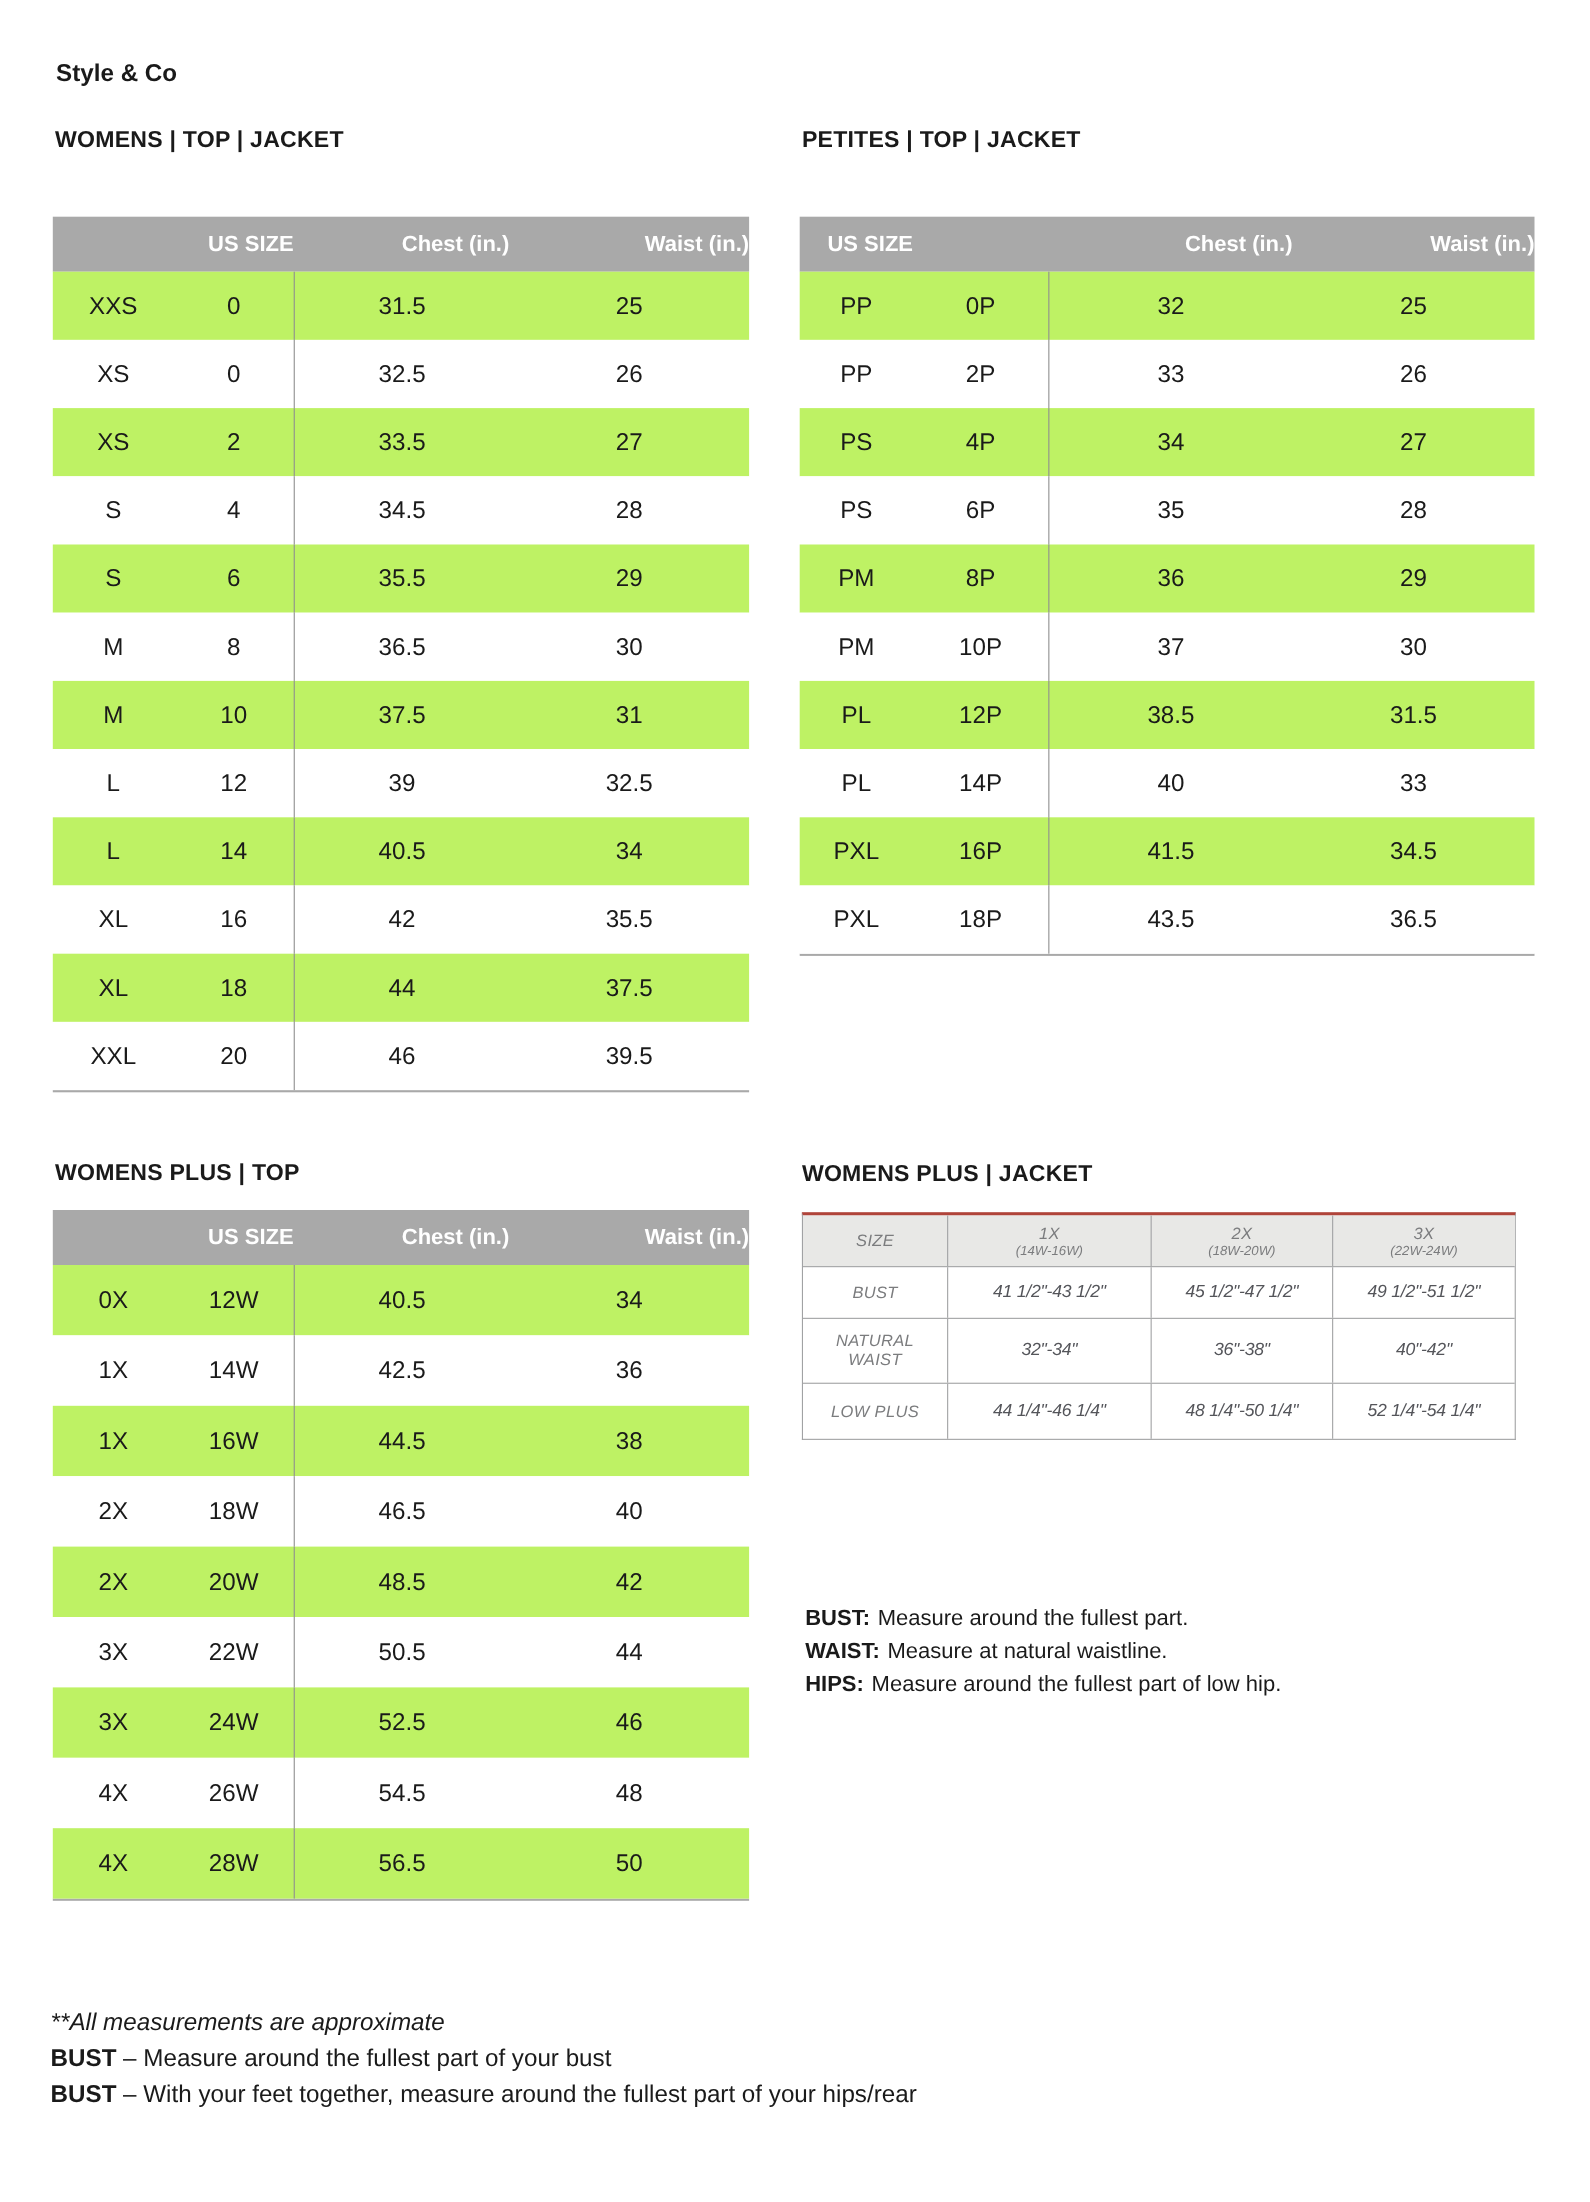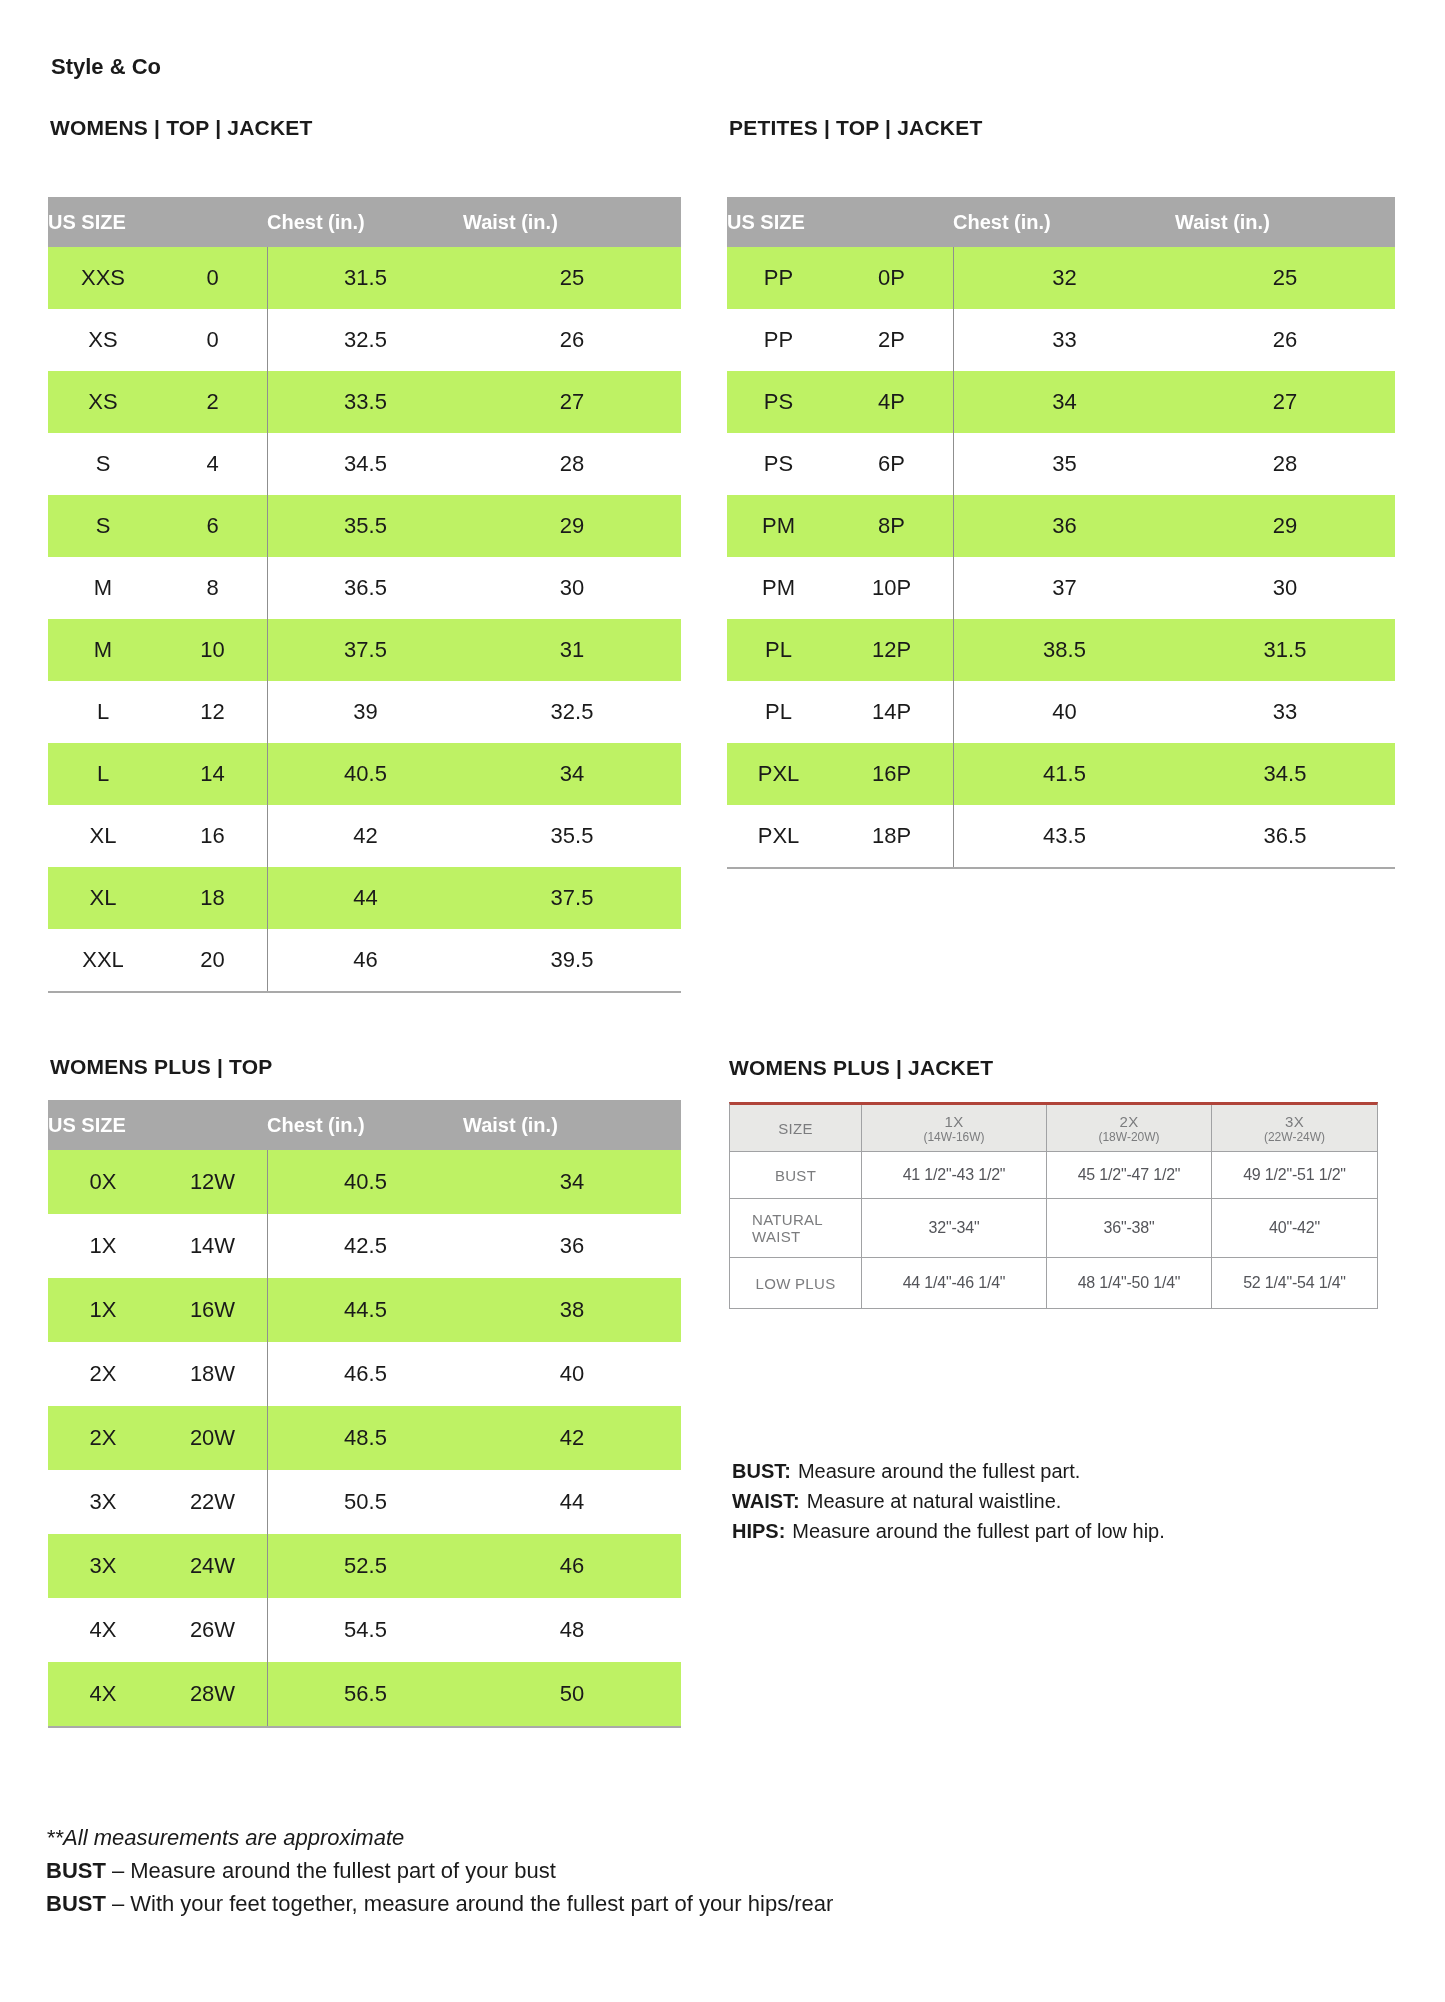--- a/index.html
+++ b/index.html
@@ -14,40 +14,40 @@
   .h-plus-jacket{left:729px;top:1056px;}
 
   
   .size-table{position:absolute;}
   .t-left{--w1:110px;--w2:109px;--w3:196px;--w4:218px;--rh:62px;left:48px;width:633px;}
   .pos-womens{top:197px;}
   .pos-plus-top{top:1100px;--rh:64px;}
   .t-petites{--w1:103px;--w2:123px;--w3:222px;--w4:220px;--rh:62px;left:727px;top:197px;width:668px;}
   .thead{display:flex;align-items:center;height:50px;background:#a9a9a9;color:#ffffff;
          font-weight:bold;font-size:20px;}
-  .th{text-align:left;box-sizing:border-box;}
+  .th{text-align:right;box-sizing:border-box;}
   .h12{width:calc(var(--w1) + var(--w2));}
   .h1{width:var(--w1);}
   .h2{width:var(--w2);}
   .h3{width:var(--w3);}
   .h4{width:var(--w4);}
   .tbody{border-bottom:2px solid #a9a9a9;}
   .trow{display:flex;align-items:center;height:var(--rh);font-size:22px;background:#ffffff;}
   .trow.stripe{background:#bef264;}
   .td{text-align:center;box-sizing:border-box;height:100%;display:flex;align-items:center;justify-content:center;}
   .c1{width:var(--w1);}
   .c2{width:var(--w2);}
   .c3{width:var(--w3);border-left:1px solid #8f8f8f;}
   .c4{width:var(--w4);}
 
   
   .jacket{position:absolute;left:729px;top:1102px;width:649px;box-sizing:border-box;
           border:1px solid #a1a2a4;border-top:3px solid #b0443a;}
   .j-head{display:flex;background:#e8e8e6;height:46px;}
-  .j-cell{box-sizing:border-box;display:flex;flex-direction:column;align-items:center;justify-content:center;}
+  .j-cell{box-sizing:border-box;display:flex;flex-direction:column;align-items:center;justify-content:center;text-align:center;font-style:italic;}
   .j-c1{width:131px;}
   .j-c2{width:185px;border-left:1px solid #a1a2a4;}
   .j-c3{width:165px;border-left:1px solid #a1a2a4;}
   .j-c4{flex:1;border-left:1px solid #a1a2a4;}
   .j-lab{font-size:15px;color:#7b7c7e;letter-spacing:0.3px;line-height:17px;}
   .j-sub{font-size:12px;color:#7b7c7e;line-height:14px;}
   .j-row{display:flex;border-top:1px solid #a1a2a4;}
   .j-rows .j-row:nth-child(1){height:46px;}
   .j-rows .j-row:nth-child(2){height:58px;}
   .j-rows .j-row:nth-child(3){height:50px;}

